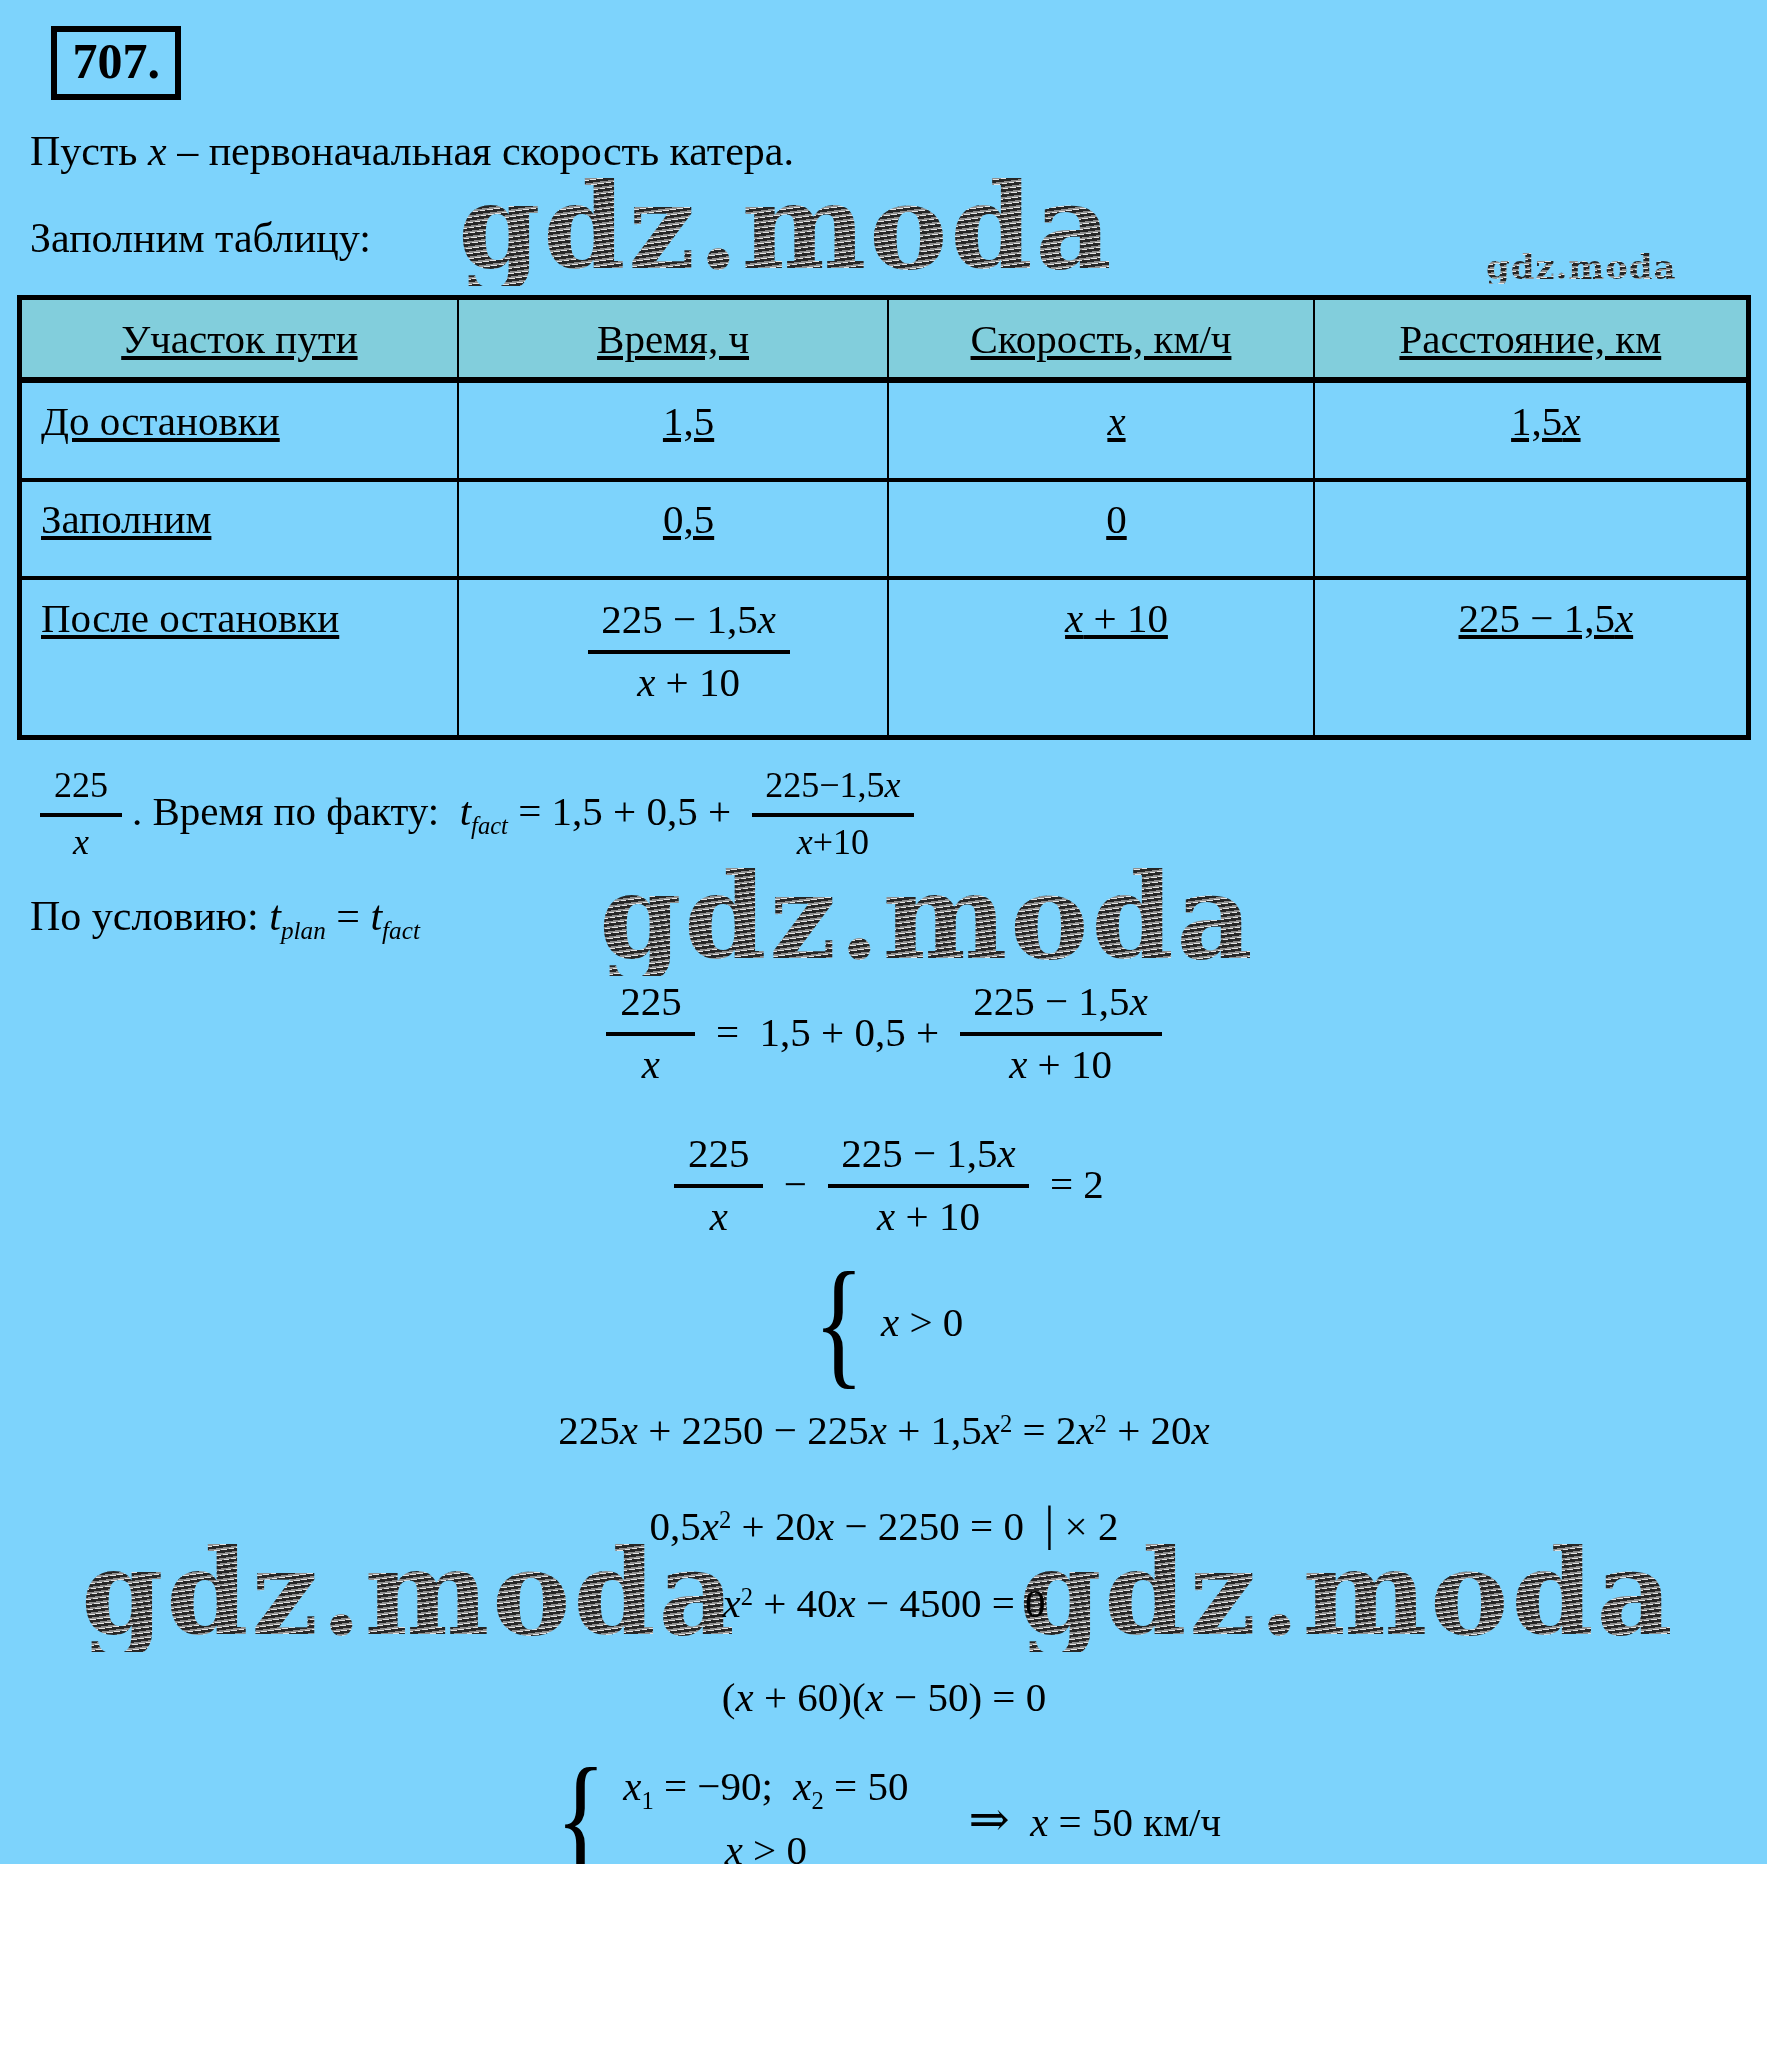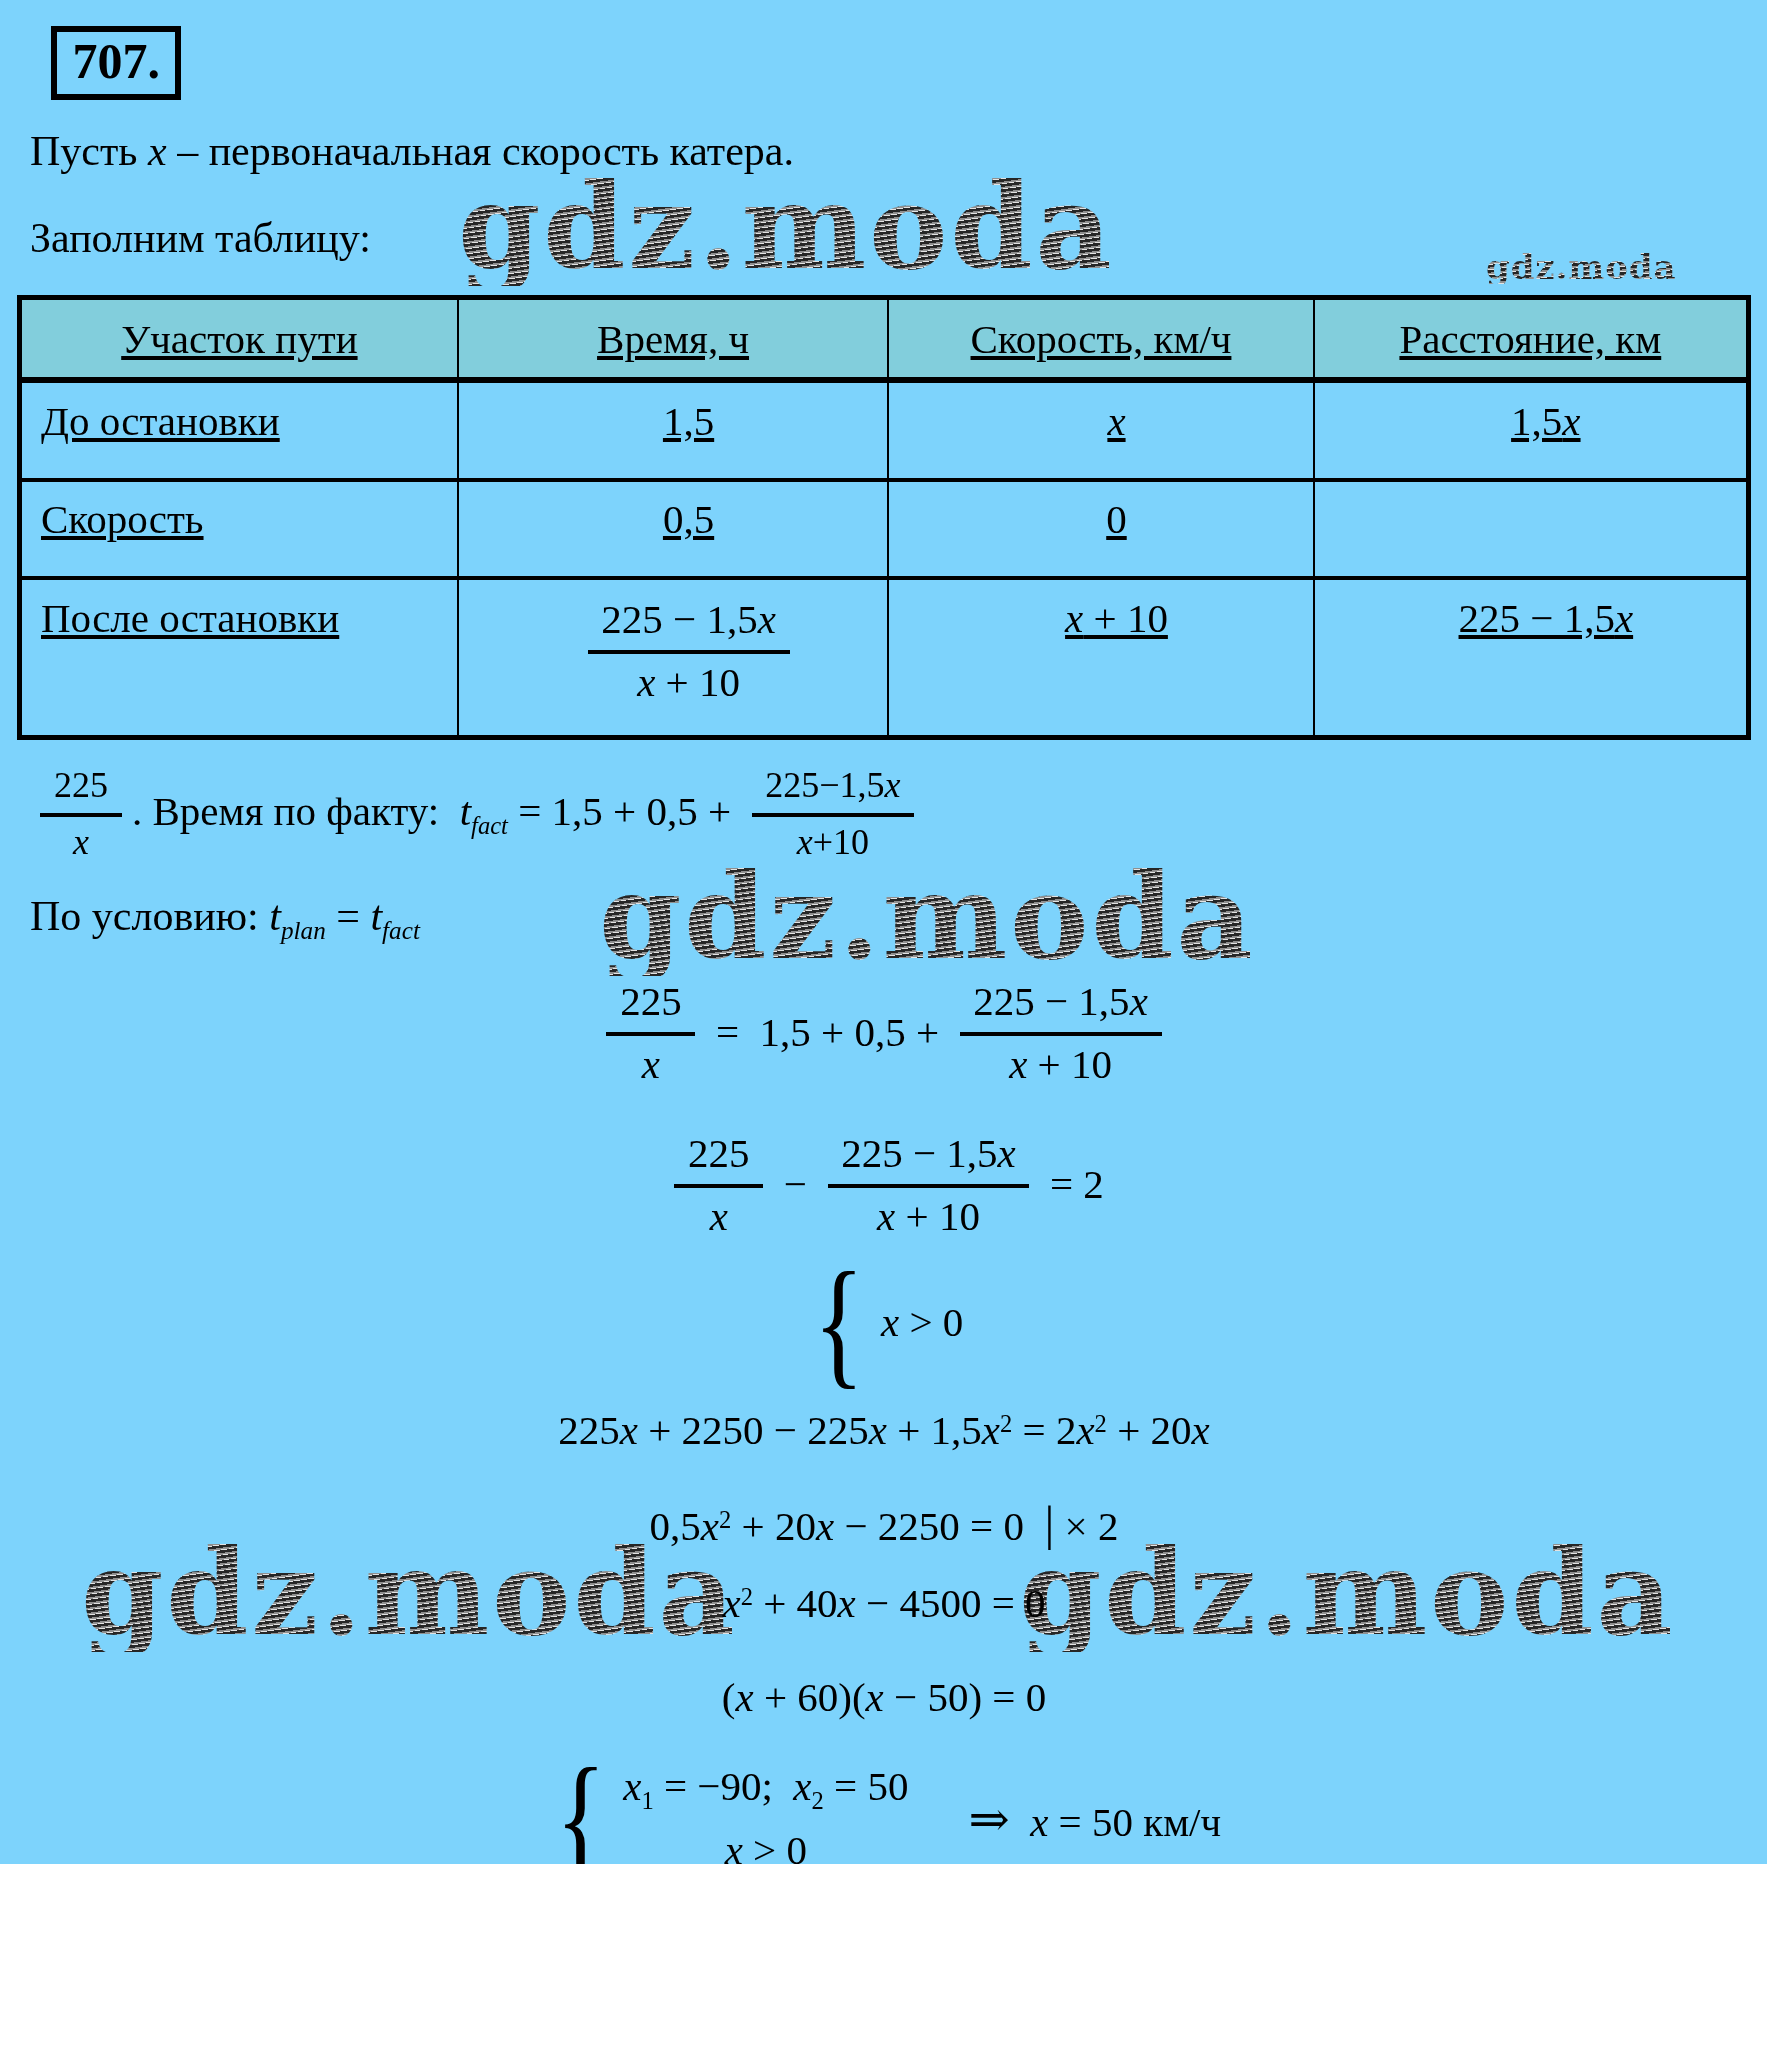--- a/index.html
+++ b/index.html
@@ -106,21 +106,21 @@
       </tr>
     </thead>
     <tbody>
       <tr class="r1">
         <td class="lbl">До остановки</td>
         <td class="val"><span>1,5</span></td>
         <td class="val"><span class="mi">x</span></td>
         <td class="val"><span>1,5</span><span class="mi">x</span></td>
       </tr>
       <tr class="r2">
-        <td class="lbl">Скорость</td>
+        <td class="lbl">Заполним</td>
         <td class="val"><span>0,5</span></td>
         <td class="val"><span>0</span></td>
         <td class="val"></td>
       </tr>
       <tr class="r3">
         <td class="lbl">После остановки</td>
         <td class="val">
           <span class="frac">
             <span class="num"><span>225 − 1,5</span><span class="mi">x</span></span>
             <span class="den"><span class="mi">x</span><span> + 10</span></span>

